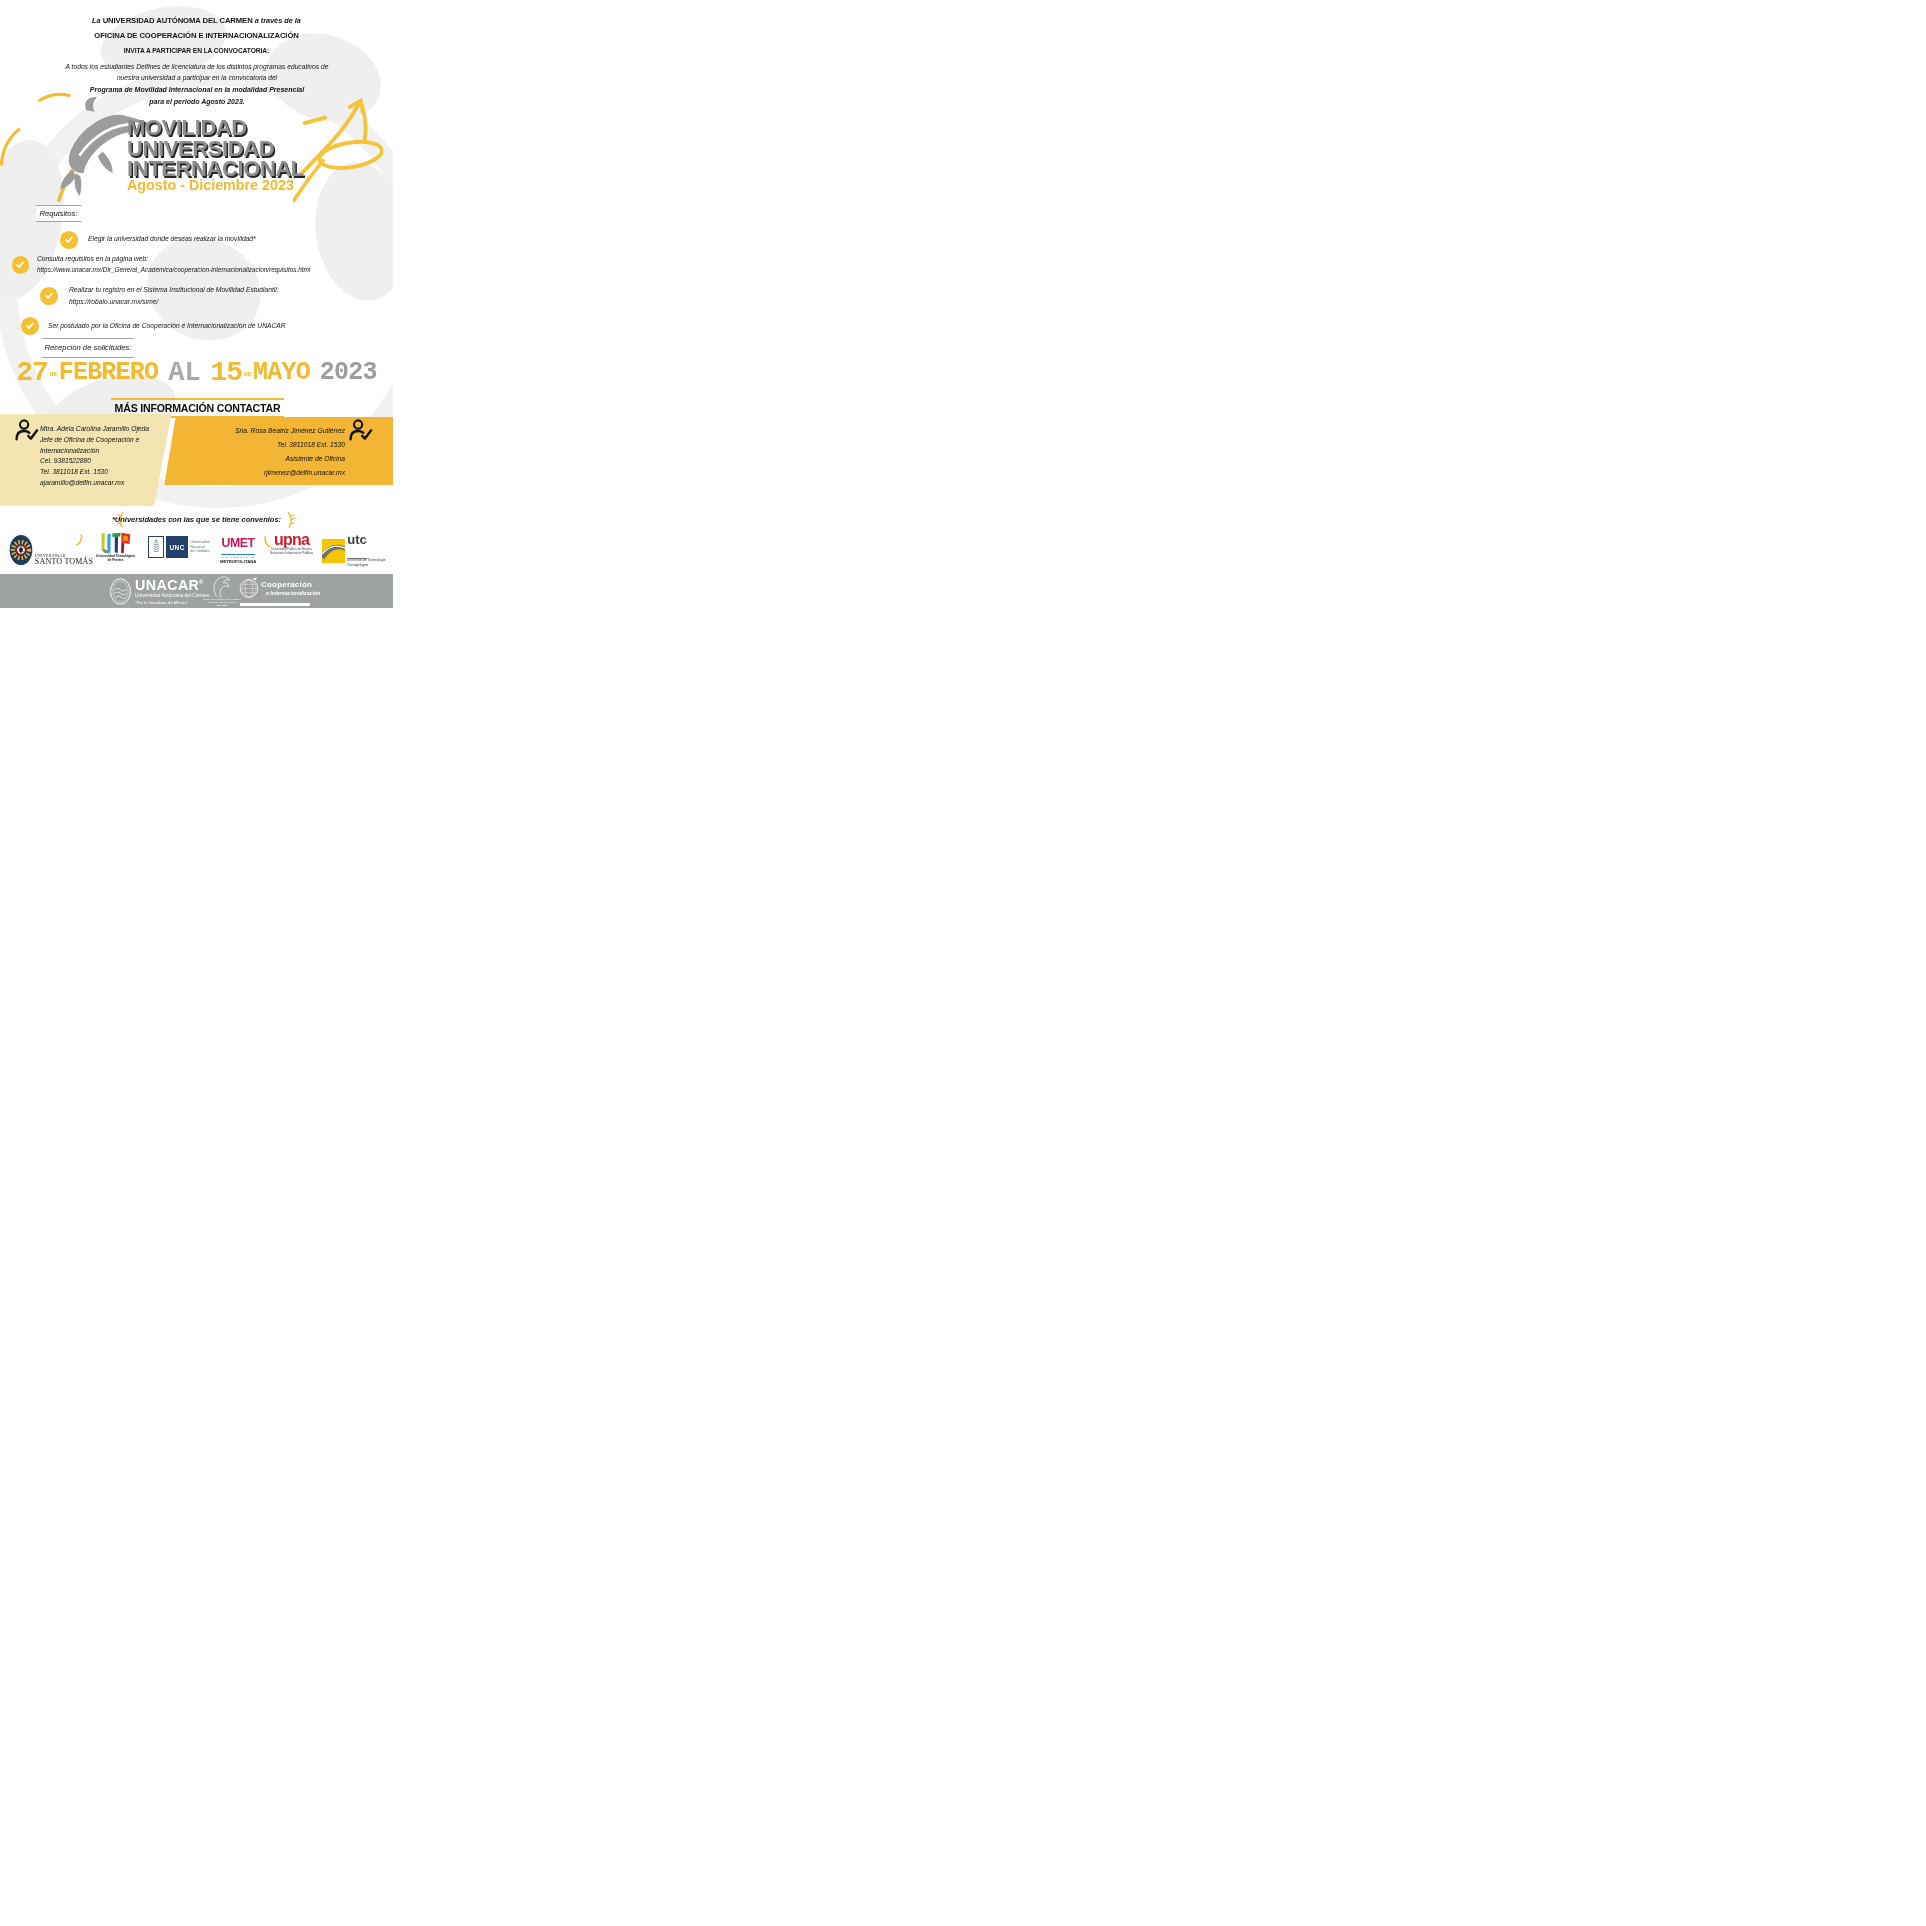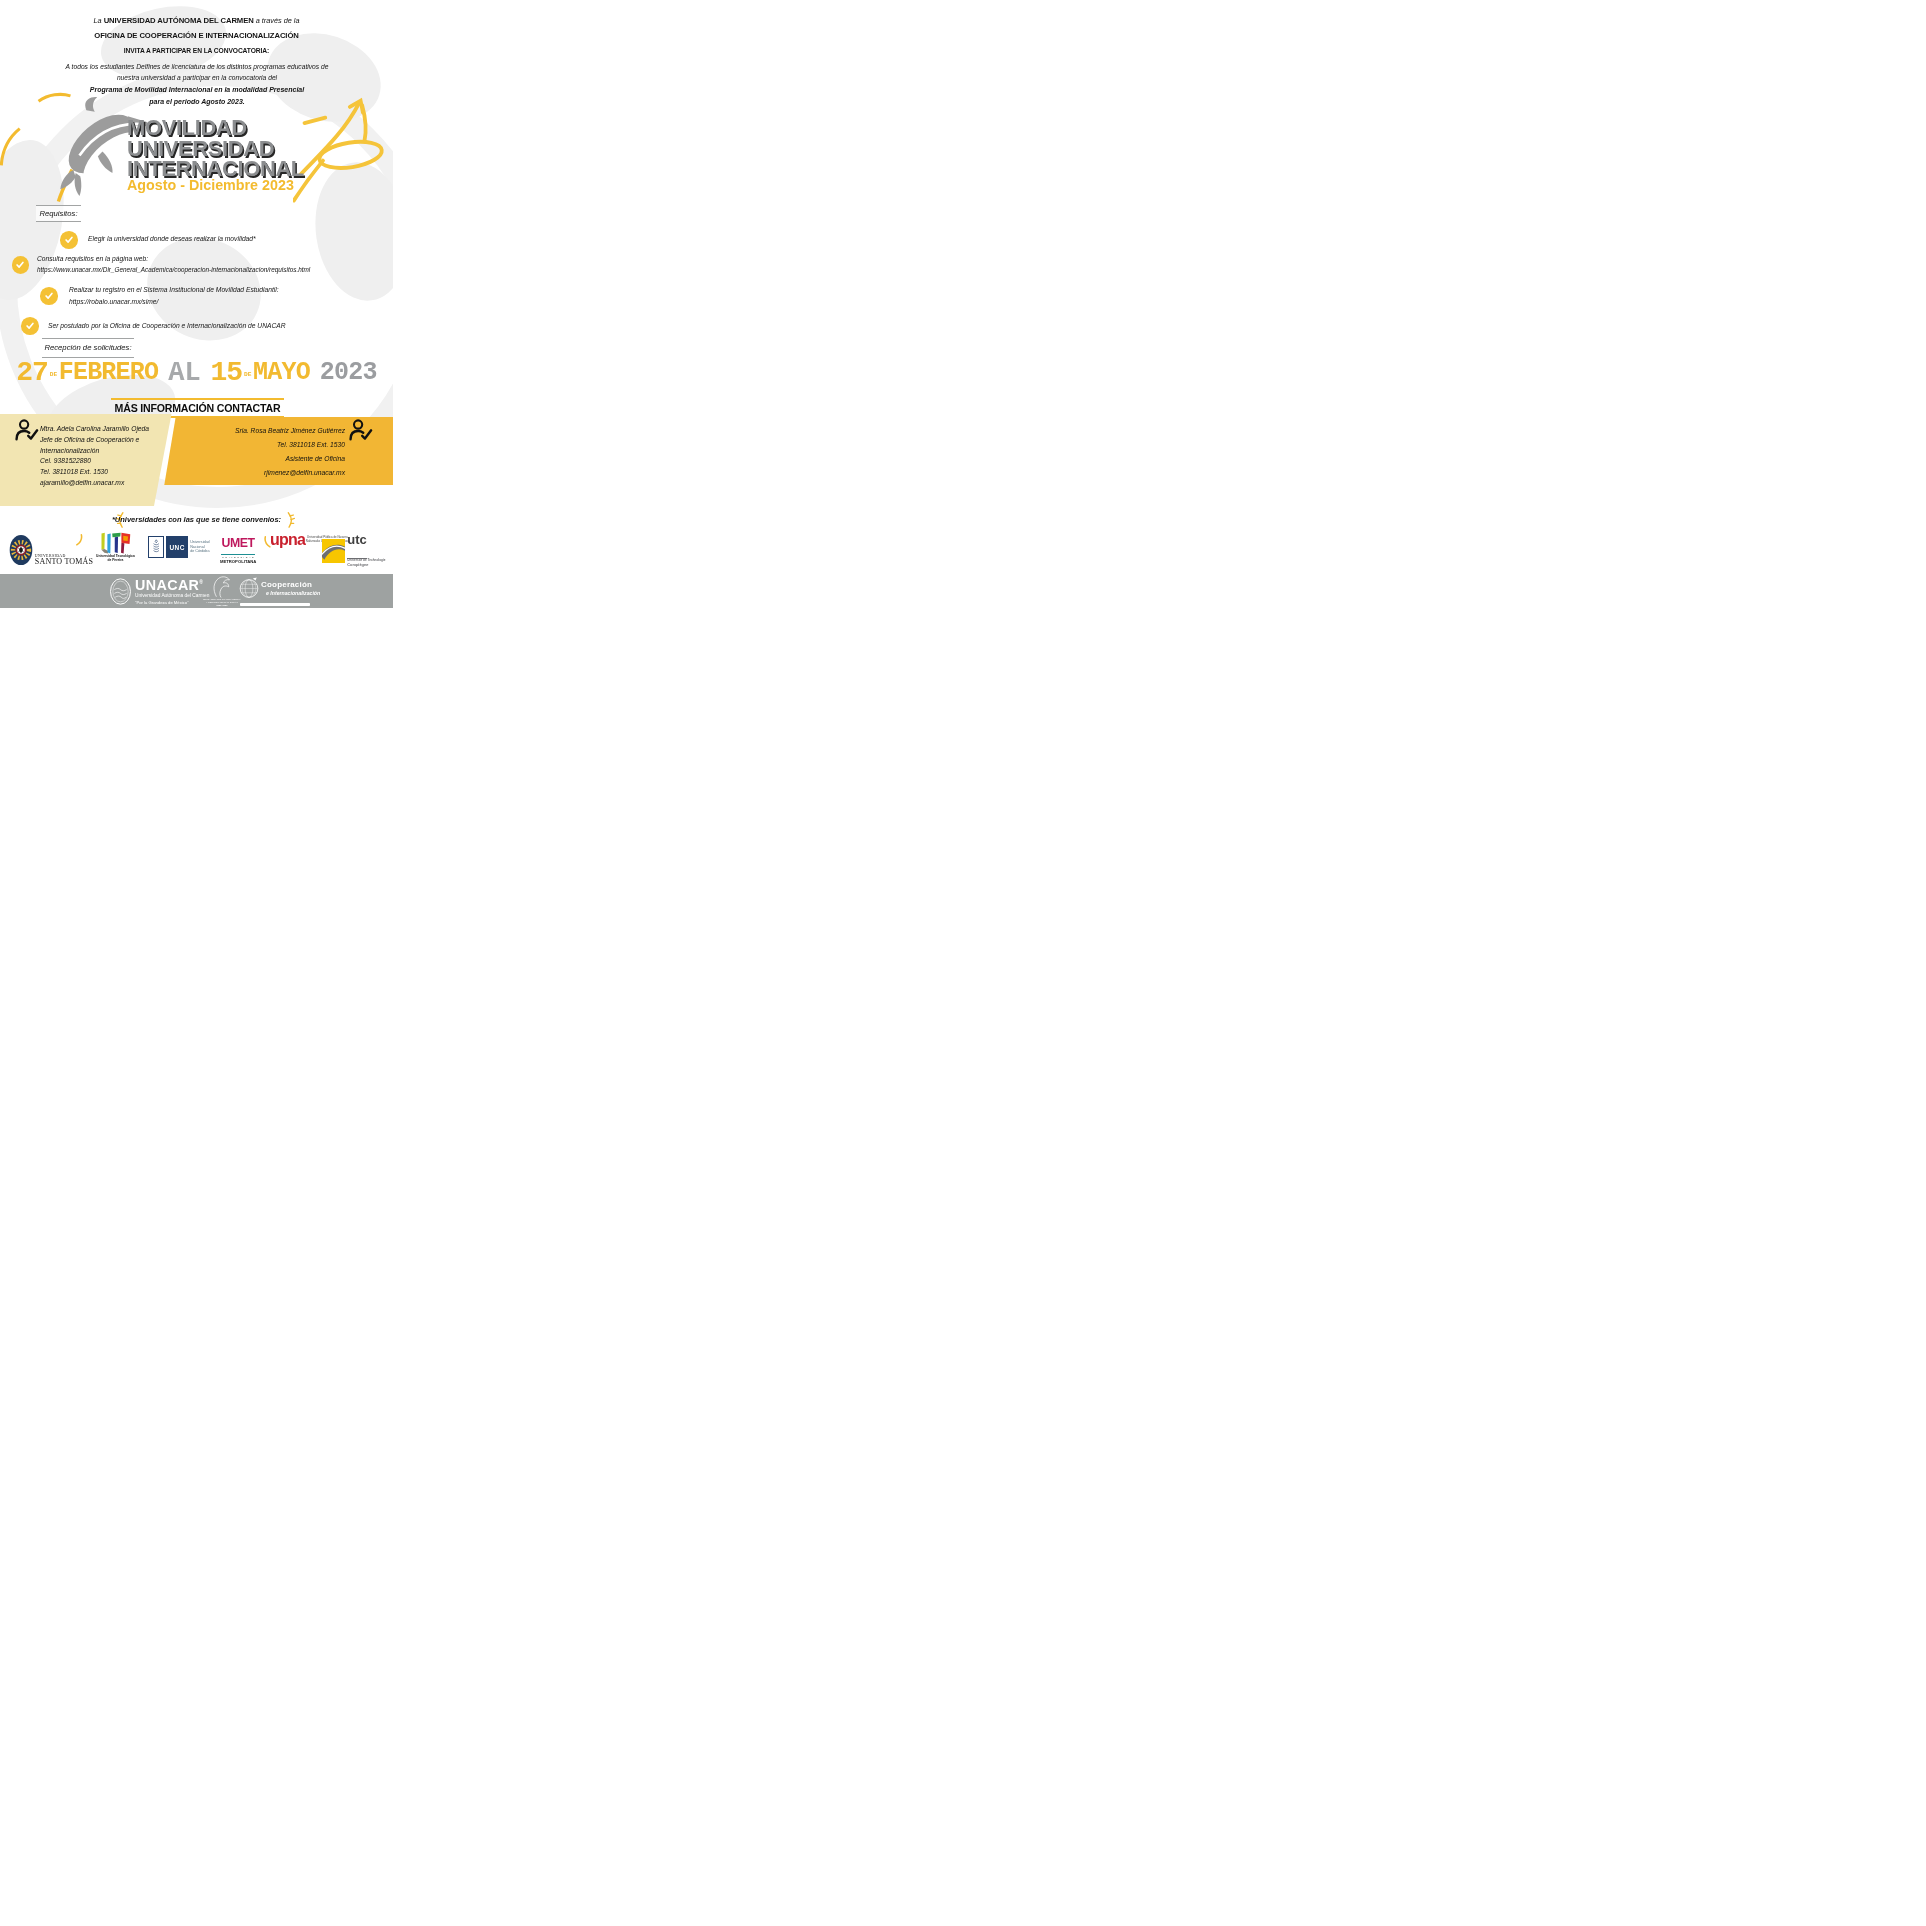--- a/index.html
+++ b/index.html
@@ -4,21 +4,21 @@
 <style>
   html,body{margin:0;padding:0;}
   .page{position:relative;width:393px;height:608px;background:#ffffff;overflow:hidden;
         font-family:"Liberation Sans",sans-serif;color:#141414;}
   .abs{position:absolute;}
   
   .blob{position:absolute;background:#EFEFEF;border-radius:50%;}
   .globe-ring{position:absolute;border:21px solid #F1F1F1;border-radius:50%;}
   
   .hline{position:absolute;left:0;right:0;text-align:center;}
-  .script{font-style:italic;font-weight:400;text-align:center;}
+  .script{font-style:italic;font-weight:700;text-align:center;}
   .hbold{font-weight:bold;letter-spacing:-0.1px;}
   .para{position:absolute;left:62px;width:270px;text-align:center;font-style:italic;
         font-size:6.7px;line-height:1.62;}
   .para b{font-size:7px;}
   
   .title-line{font-weight:bold;font-size:22px;line-height:0.94;letter-spacing:-0.4px;
               color:#8B8D8F;text-shadow:1.5px 1.5px 0 #262626;}
   .period{font-weight:bold;font-size:14.3px;color:#F3BB2F;letter-spacing:0;}
   
   .frame{position:absolute;border-top:1.5px solid #A2A4A4;border-bottom:1.5px solid #A2A4A4;
@@ -289,21 +289,21 @@
       <div>de Córdoba</div>
     </div>
   </div>
 
   <div class="partner" style="left:220px;top:537px;flex-direction:column;gap:0.4px;">
     <div style="font-size:12.3px;font-weight:bold;color:#be185d;letter-spacing:-0.4px;line-height:1;border-bottom:0.8px solid #1D8F93;padding-bottom:5px;">UMET</div>
     <div style="font-size:2.5px;color:#3a3a3a;letter-spacing:0.4px;">U N I V E R S I D A D</div>
     <div style="font-size:4.2px;font-weight:bold;color:#1a1a1a;">METROPOLITANA</div>
   </div>
 
-  <div class="partner" style="left:270px;top:533px;flex-direction:row;gap:0.8px;justify-content:flex-end;">
+  <div class="partner" style="left:270px;top:533px;flex-direction:column;gap:0.8px;justify-content:flex-end;">
     <div style="font-size:16px;font-weight:bold;color:#C9212E;letter-spacing:-0.8px;line-height:0.9;">upna</div>
     <div style="font-size:2.9px;color:#4a4a4a;text-align:center;line-height:1.3;">
       <div>Universidad Pública de Navarra</div>
       <div>Nafarroako Unibertsitate Publikoa</div>
     </div>
   </div>
 
   <div class="partner" style="left:322px;top:534px;">
     <div class="utc-badge">
       <svg width="23" height="24" viewBox="0 0 60 62">

